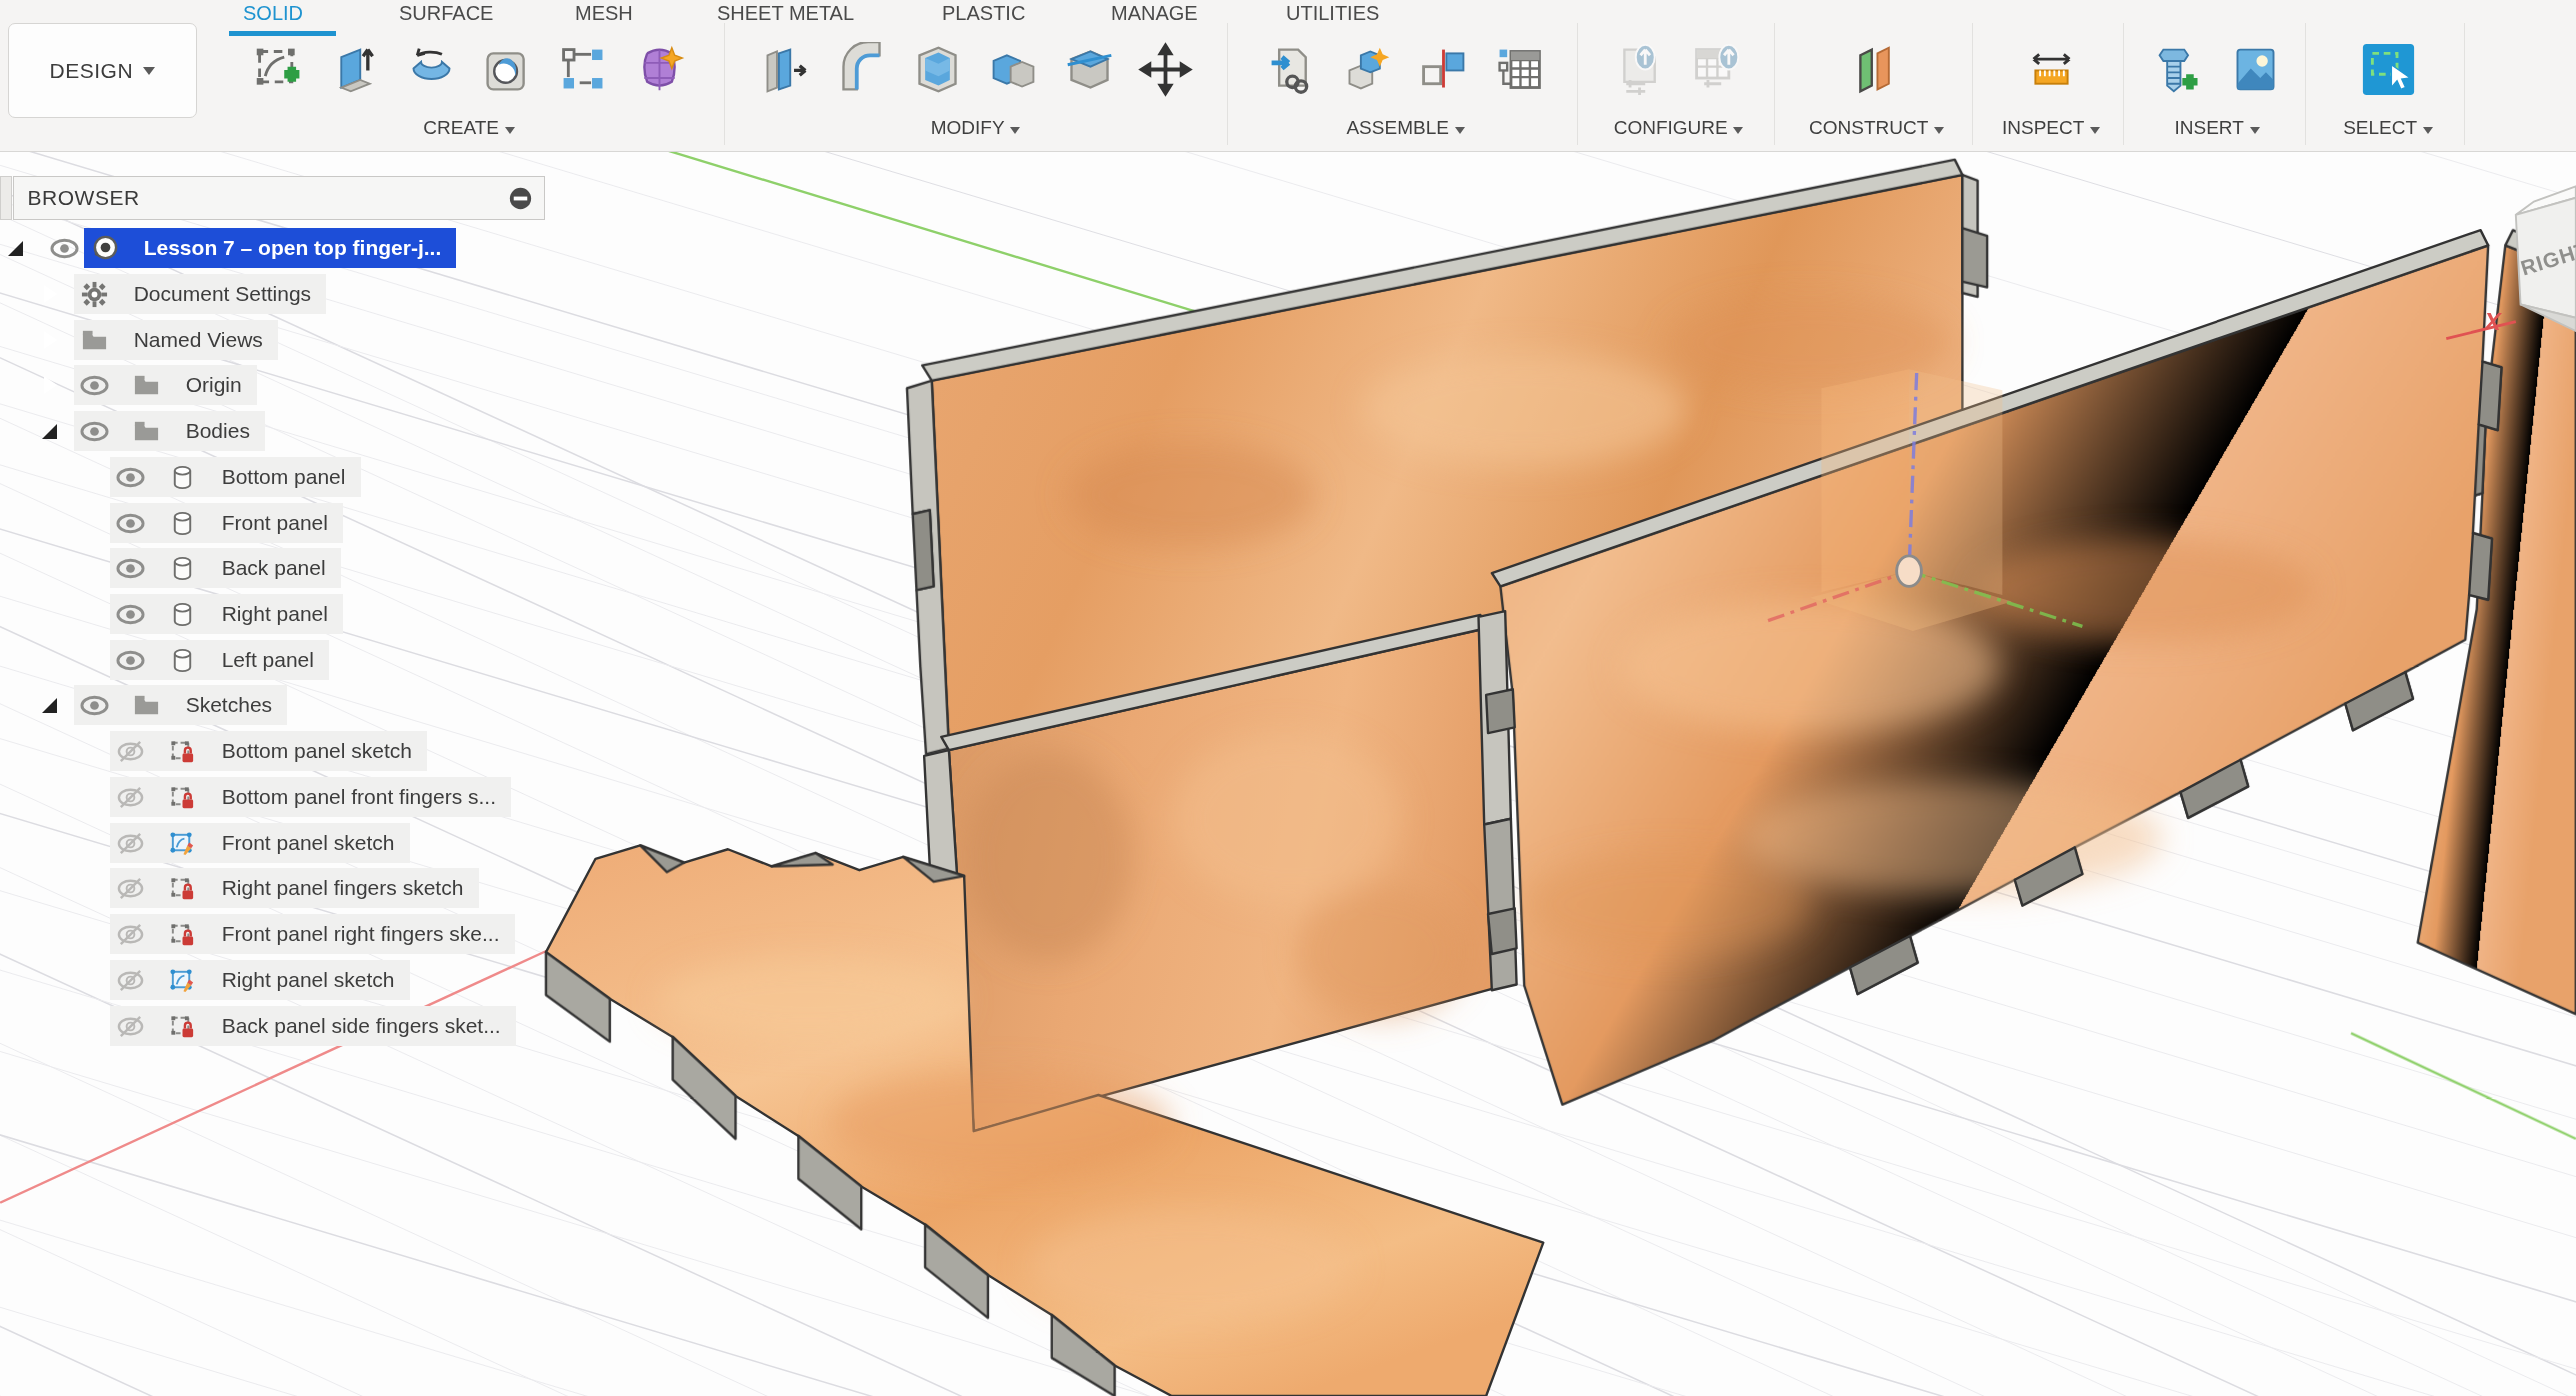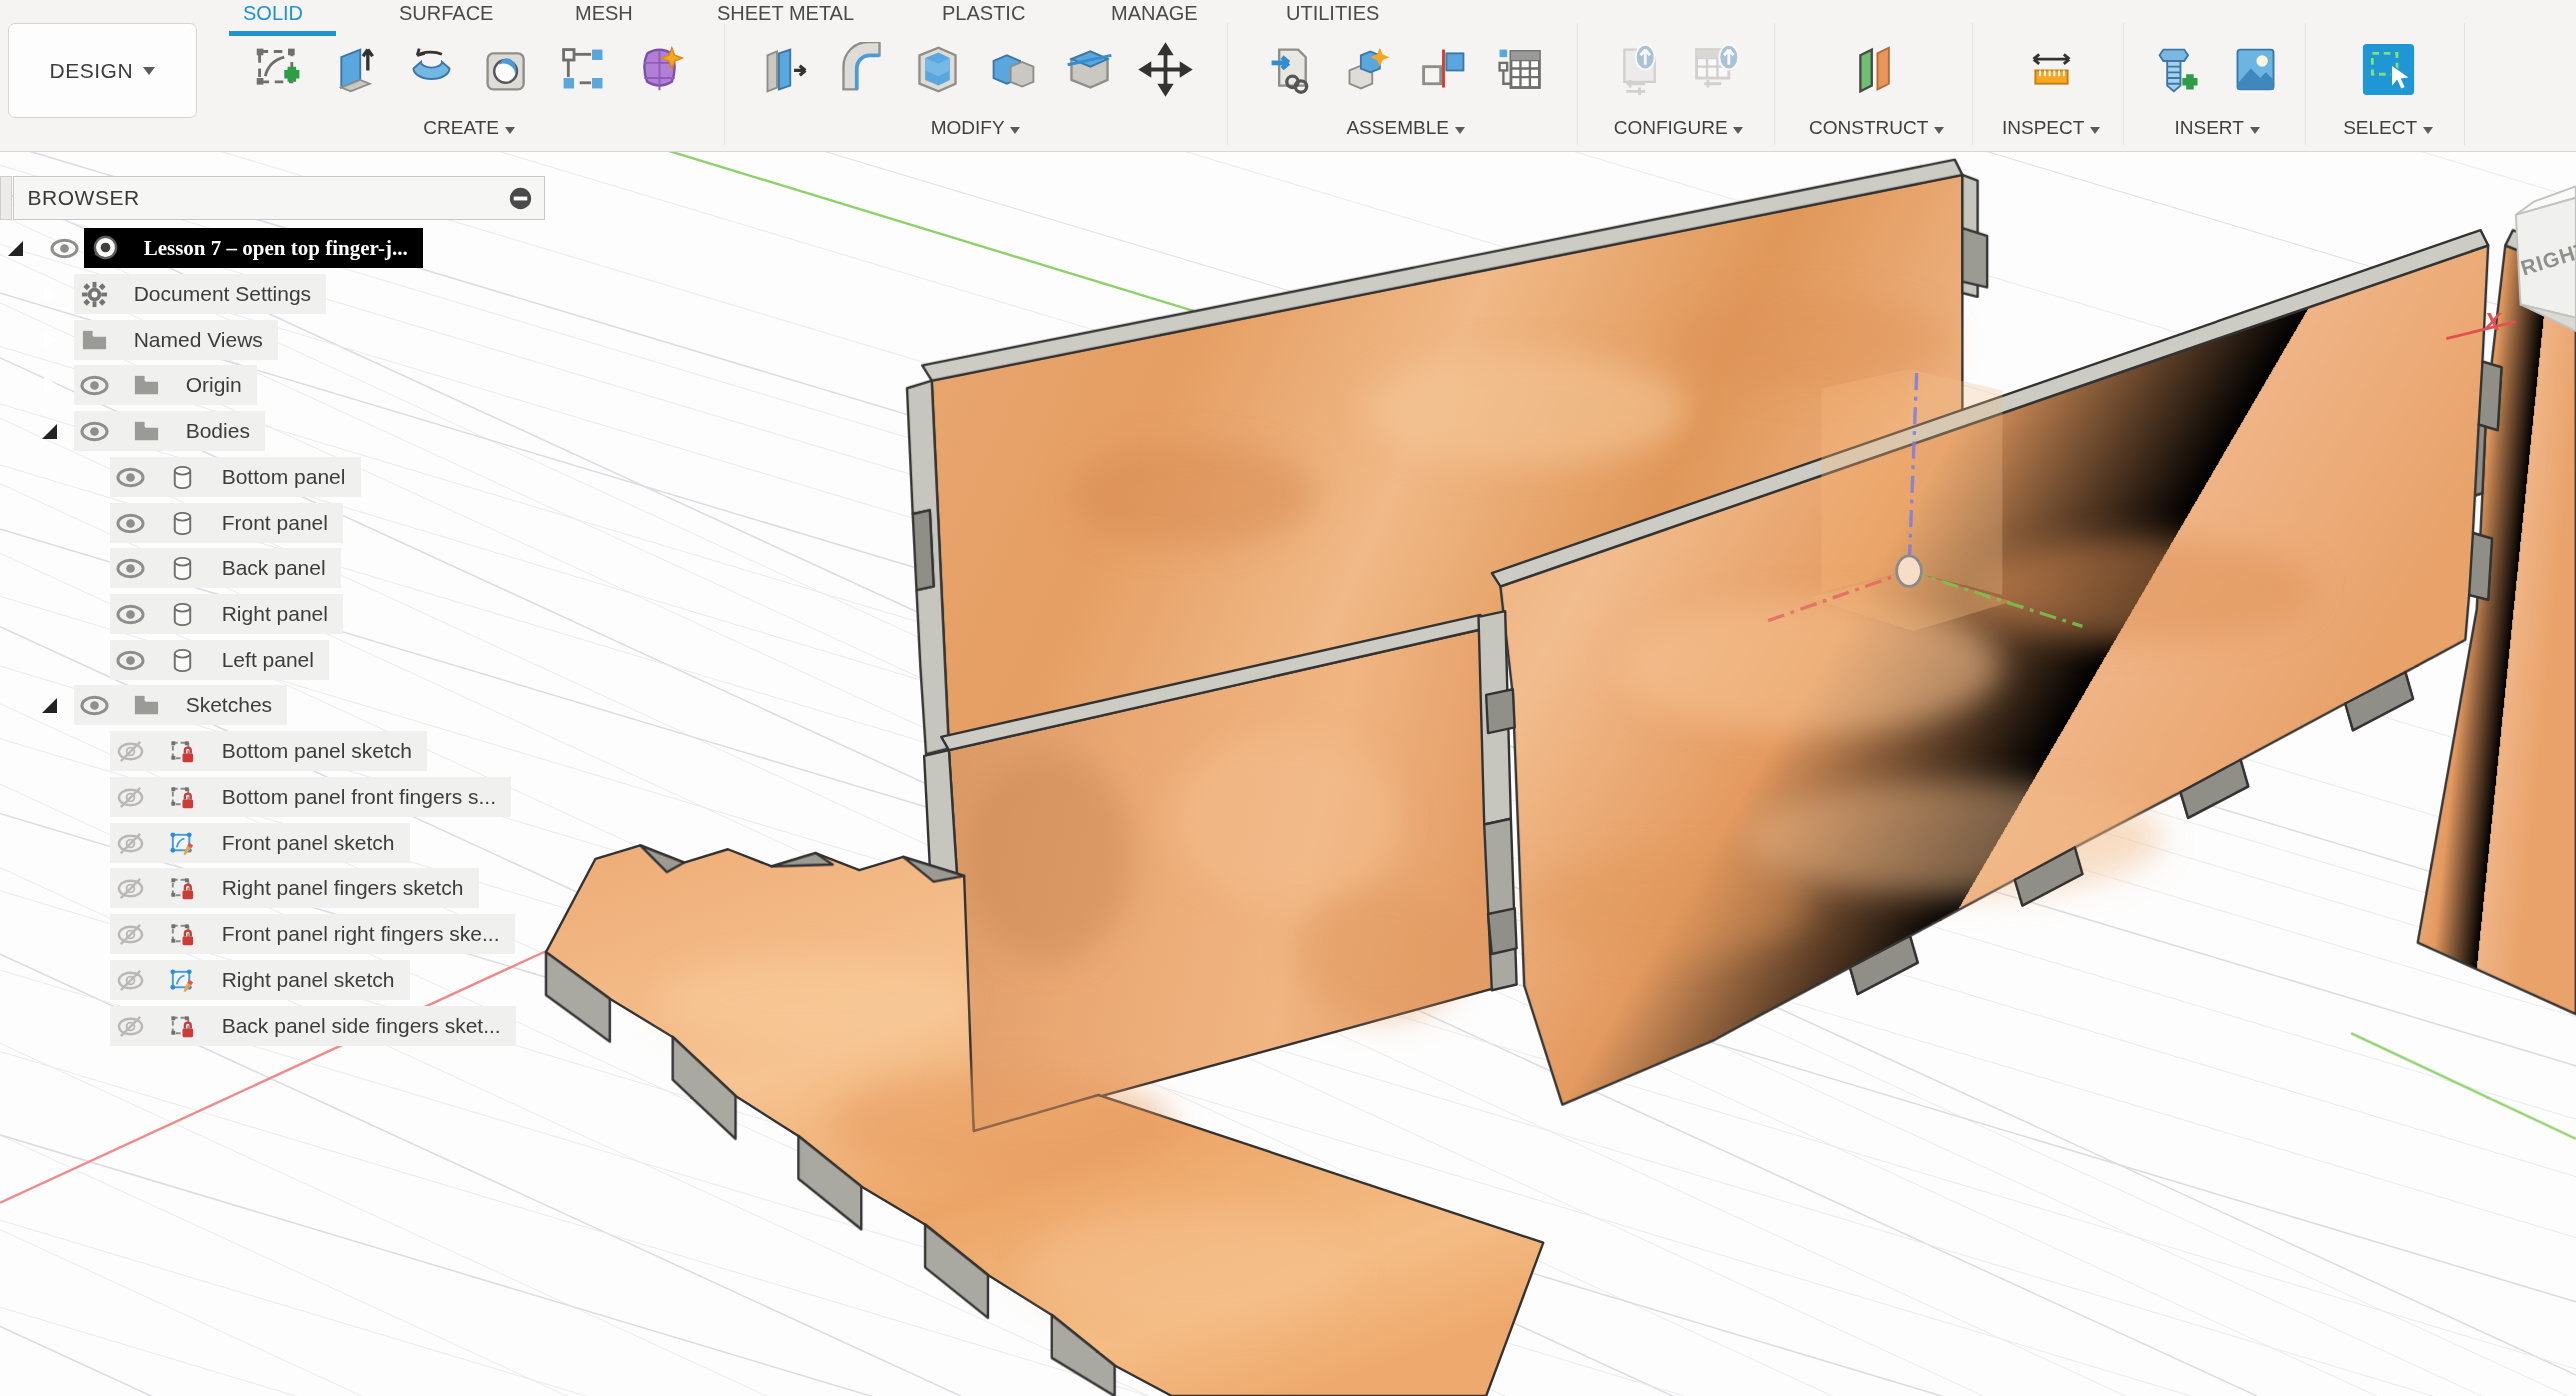--- a/index.html
+++ b/index.html
@@ -28,21 +28,21 @@
   .dim .icons{opacity:.45;filter:grayscale(.4);}
   
   #browser{position:absolute;left:0;top:152px;width:572px;}
   #bheader{position:absolute;left:13.3px;top:24px;width:530px;height:42px;background:#f6f6f5;
            border:1.9px solid #c9c8c6;display:flex;align-items:center;}
   #bheader .title{font-size:21px;color:#3a3a3a;margin-left:13.3px;letter-spacing:0.5px;flex:1;}
   #bgrip{position:absolute;left:0;top:24px;width:9.5px;height:42px;background:#ecebe9;border:1px solid #cfcecc;}
   .trow{position:absolute;left:0;height:40px;}
   .tbar{position:absolute;top:0;height:40px;background:#f0f0ef;display:flex;align-items:center;
         padding:0 15.2px 0 5.7px;gap:0;}
-  .tbar.sel{background:#000000;font-family:Liberation Serif, serif;}
+  .tbar.sel{background:#1d4ed8;}
   .tbar.sel .tlabel{color:#fff;font-weight:bold;}
   .tlabel{font-size:21px;color:#3d3d3d;white-space:nowrap;}
   .ticon{width:29px;height:29px;flex:0 0 auto;}
   .arrowE{position:absolute;width:0;height:0;border-left:15.2px solid transparent;border-bottom:15.2px solid #222;}
   .arrowC{position:absolute;width:0;height:0;border-top:9.5px solid transparent;border-bottom:9.5px solid transparent;
           border-left:13.3px solid #fff; box-sizing:border-box;}
   .arrowC:after{content:"";position:absolute;left:-15.2px;top:-11.4px;width:0;height:0;
           border-top:11.4px solid transparent;border-bottom:11.4px solid transparent;border-left:16px solid #444;z-index:-1;}
   
   #scene{position:absolute;left:0;top:152px;}

